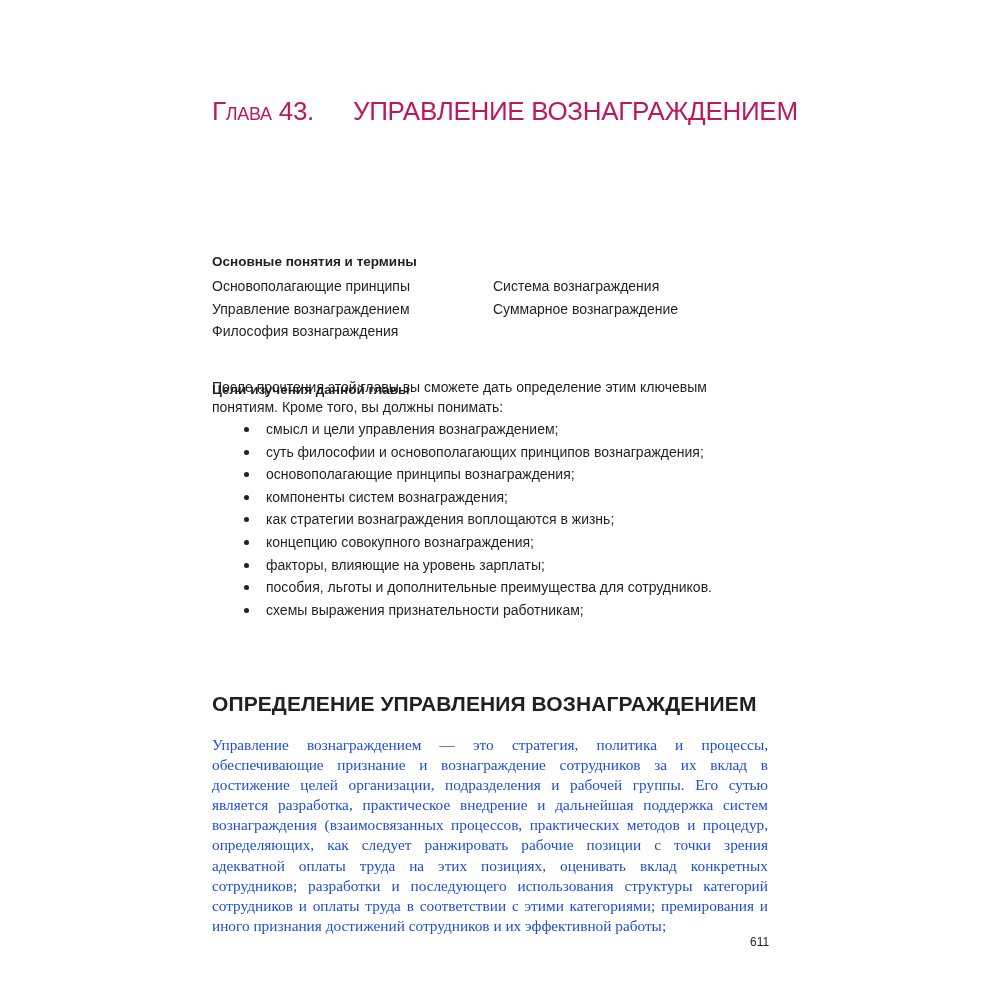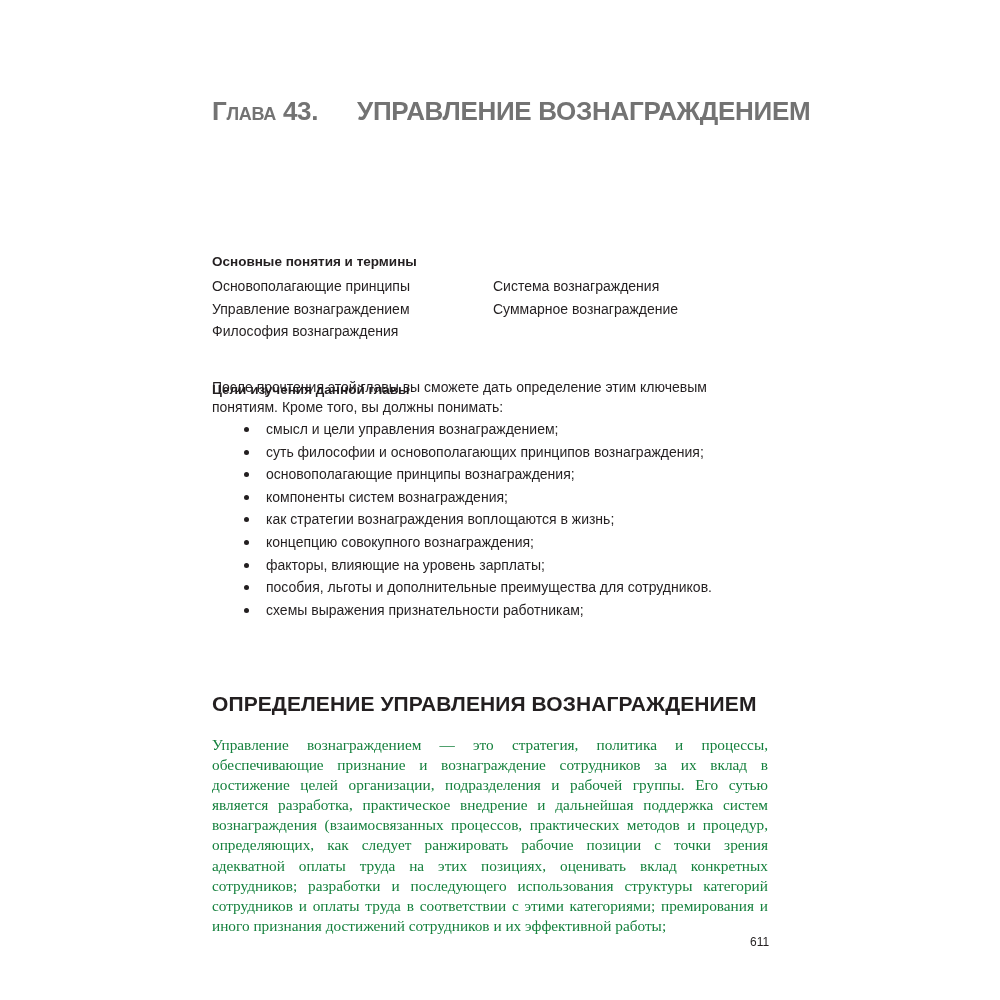--- a/index.html
+++ b/index.html
@@ -1,33 +1,33 @@
 <!DOCTYPE html>
 <html><head>
 <meta charset="utf-8">
 <style>
   html, body { margin: 0; padding: 0; background: #ffffff; }
   body { width: 1000px; height: 1000px; position: relative; overflow: hidden; color: #231f20; }
   .sans { font-family: "Liberation Sans", "DejaVu Sans", sans-serif; }
   .serif { font-family: "Liberation Serif", "DejaVu Serif", serif; }
-  .chapter { position: absolute; left: 212px; top: 96px; font-size: 26px; font-weight: bold; letter-spacing: -0.3px; color: #737373; white-space: nowrap; }
+  .chapter { position: absolute; left: 212px; top: 96px; font-size: 26px; font-weight: normal; letter-spacing: -0.3px; color: #be185d; white-space: nowrap; }
   .chapter .glava { font-variant: small-caps; }
   .chapter .num { margin-right: 32px; }
   .terms-head { position: absolute; left: 212px; top: 254px; font-size: 13.5px; font-weight: bold; }
   .terms { position: absolute; left: 212px; top: 275px; font-size: 14px; line-height: 22.5px; }
   .terms .col { position: absolute; top: 0; white-space: nowrap; }
   .terms .col1 { left: 0; }
   .terms .col2 { left: 281px; }
   .goals-head { position: absolute; left: 212px; top: 357px; font-size: 13.5px; font-weight: bold; margin-top: 25px; }
   .intro { position: absolute; left: 212px; top: 377px; width: 520px; font-size: 14px; line-height: 20px; }
   .bullets { position: absolute; left: 244px; top: 418px; margin: 0; padding: 0; list-style: none; font-size: 14px; line-height: 22.6px; }
   .bullets li { position: relative; padding-left: 22px; white-space: nowrap; }
   .bullets li .dot { position: absolute; left: 0; top: 9px; width: 5px; height: 5px; border-radius: 50%; background: #231f20; }
   .section-title { position: absolute; left: 212px; top: 692px; font-size: 21px; font-weight: bold; letter-spacing: 0.1px; white-space: nowrap; text-align: center; }
-  .body-text { position: absolute; left: 212px; top: 735px; width: 556px; font-size: 15.3px; line-height: 20.1px; text-align: justify; color: #15803d; }
+  .body-text { position: absolute; left: 212px; top: 735px; width: 556px; font-size: 15.3px; line-height: 20.1px; text-align: justify; color: #1d4ed8; }
   .page-number { position: absolute; left: 750px; top: 935px; font-size: 12px; }
 </style>
 </head>
 <body>
 
 <div class="chapter sans">
   <span class="glava">Глава</span>
   <span class="num">43.</span>
   <span>УПРАВЛЕНИЕ ВОЗНАГРАЖДЕНИЕМ</span>
 </div>

